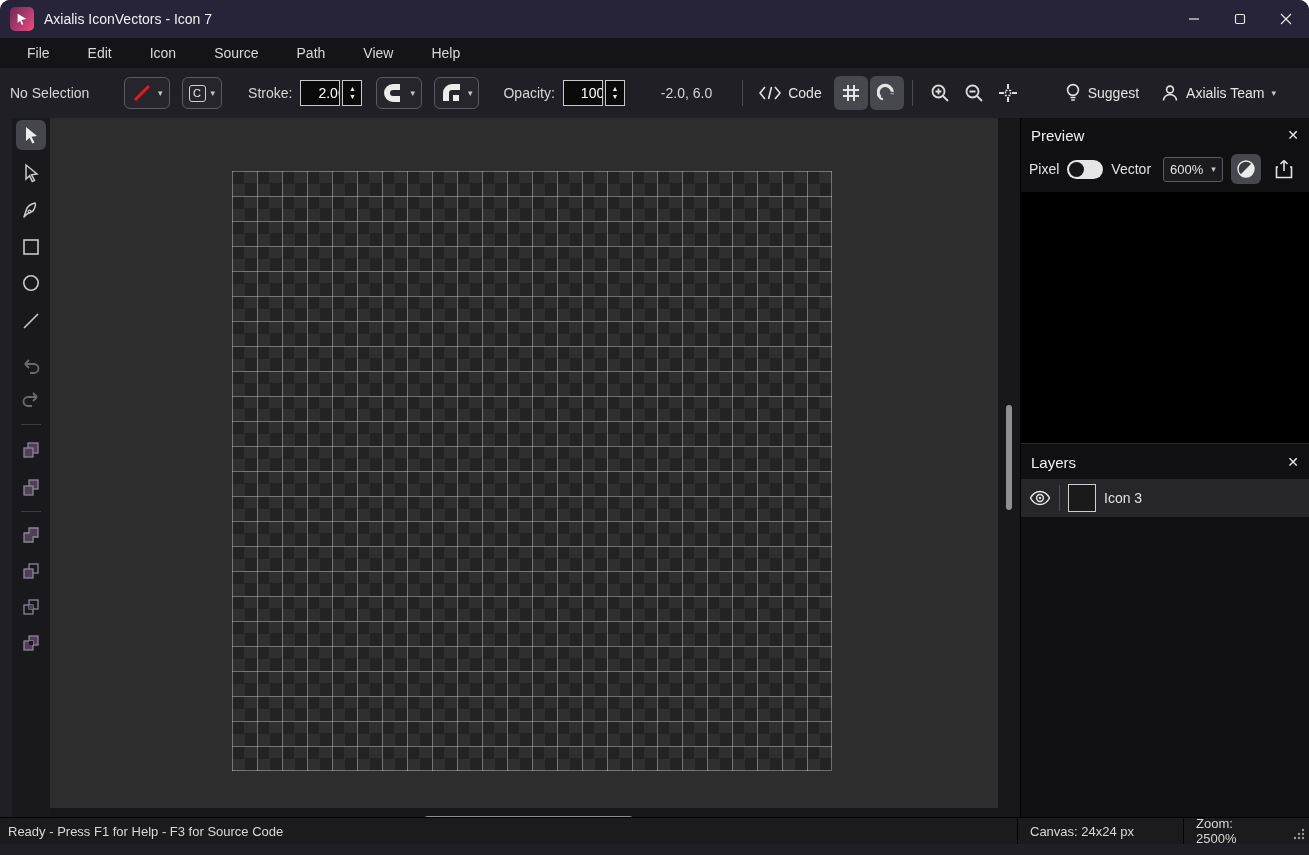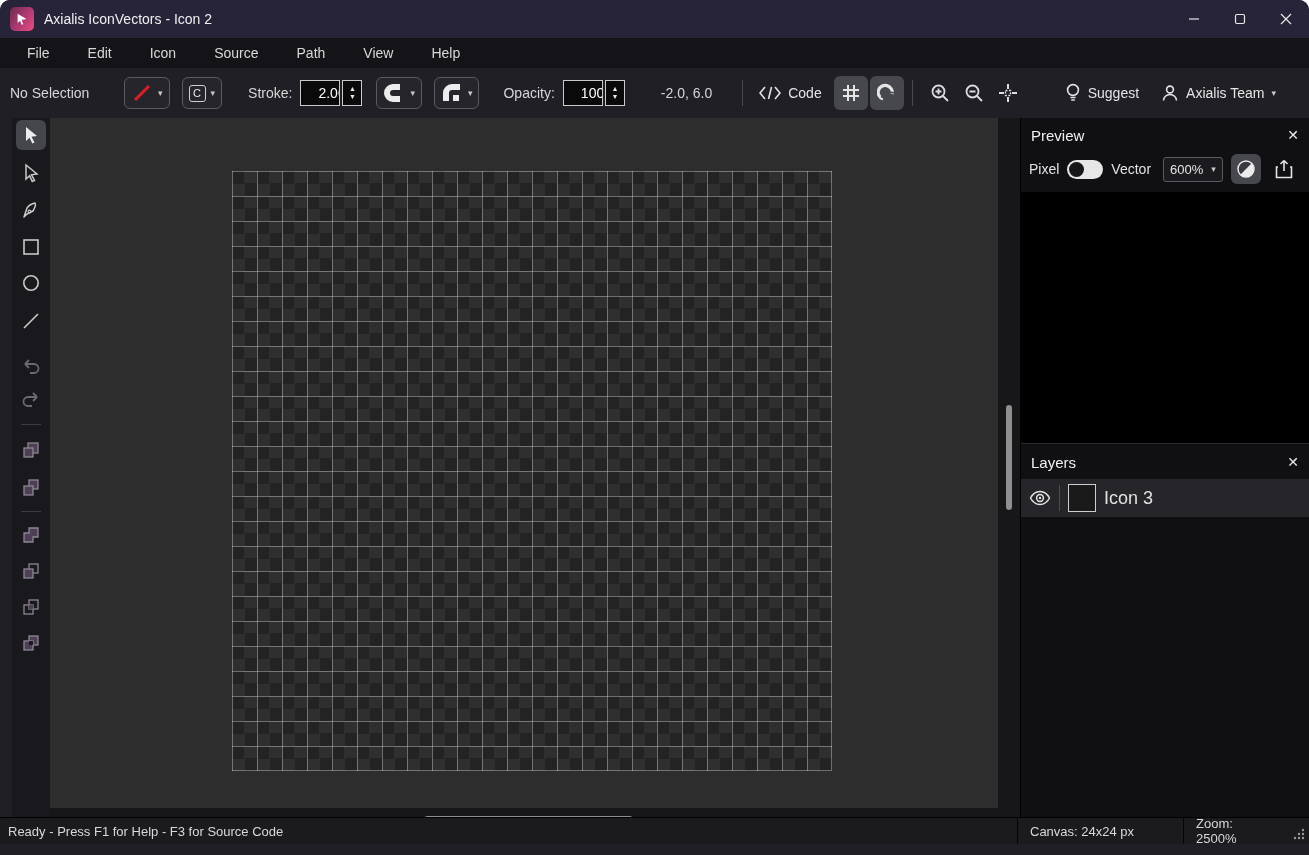--- a/index.html
+++ b/index.html
@@ -81,21 +81,21 @@
   .toggle .knob { position:absolute; left:2px; top:2px; width:15px; height:15px; border-radius:50%; background:#17171a; }
   .zoom-select { height:25px; border:1px solid #5a5a60; background:#1b1b1f; border-radius:3px;
     display:flex; align-items:center; padding:0 6px; gap:8px; color:#e4e4e4; font-size:13px; }
   .icon-btn-sq { width:30px; height:30px; border-radius:6px; display:flex; align-items:center; justify-content:center; }
   .icon-btn-sq.active { background:#47474e; }
   .preview-display { position:absolute; left:0; right:0; top:74px; height:252px; background:#000; border-bottom:1px solid #2a2a2e; }
   .layers-section { position:absolute; left:0; right:0; top:327px; }
   .layer-row { display:flex; align-items:center; height:38px; background:#25252a; padding:0 8px; gap:8px; }
   .layer-thumb { width:28px; height:28px; border:1px solid #cfcfcf; background:#1a1a1a; }
   .layer-divider { width:1px; height:26px; background:#4a4a50; }
-  .layer-name { color:#e2e2e2; font-size:18px; }
+  .layer-name { color:#e2e2e2; font-size:14px; }
 
   
   .statusbar { position:absolute; left:0; right:0; bottom:11px; height:27px;
     background:#1b1b1e; border-top:1px solid #000; display:flex; align-items:center; font-size:13px; color:#d8d8d8; }
   .status-msg { padding-left:8px; }
   .status-right { margin-left:auto; display:flex; align-items:center; height:100%; }
   .status-cell { height:100%; display:flex; align-items:center; border-left:1px solid #050505; padding:0 12px; }
   .grip { width:22px; height:100%; display:flex; align-items:flex-end; justify-content:flex-end; padding:3px; }
 
   svg { display:block; }
@@ -104,21 +104,21 @@
 <body>
 
 <div id="window">
 
   <div class="titlebar">
     <div class="app-icon">
       <svg width="14" height="14" viewBox="0 0 16 16">
           <polygon points="3,2 13,8 7.5,9.2 9.5,14 7.6,14.6 5.8,10 3,12.5" fill="#ffffff"></polygon>
         </svg>
     </div>
-    <span class="titlebar-title">Axialis IconVectors - Icon 2</span>
+    <span class="titlebar-title">Axialis IconVectors - Icon 7</span>
     <div class="win-controls">
       <div class="win-btn">
         <svg width="12" height="12" viewBox="0 0 12 12">
             <line x1="1" y1="6" x2="11" y2="6" stroke="#e8e8e8" stroke-width="1.2"></line>
           </svg>
       </div>
       <div class="win-btn">
         <svg width="12" height="12" viewBox="0 0 12 12">
             <rect x="1.5" y="1.5" width="9" height="9" rx="1.5" fill="none" stroke="#e8e8e8" stroke-width="1.2"></rect>
           </svg>

